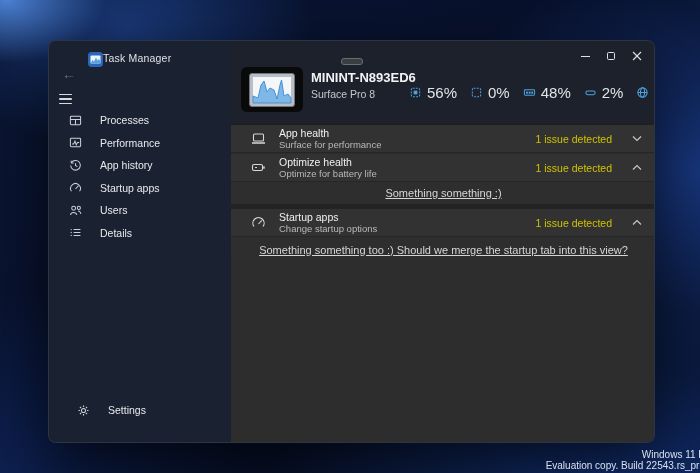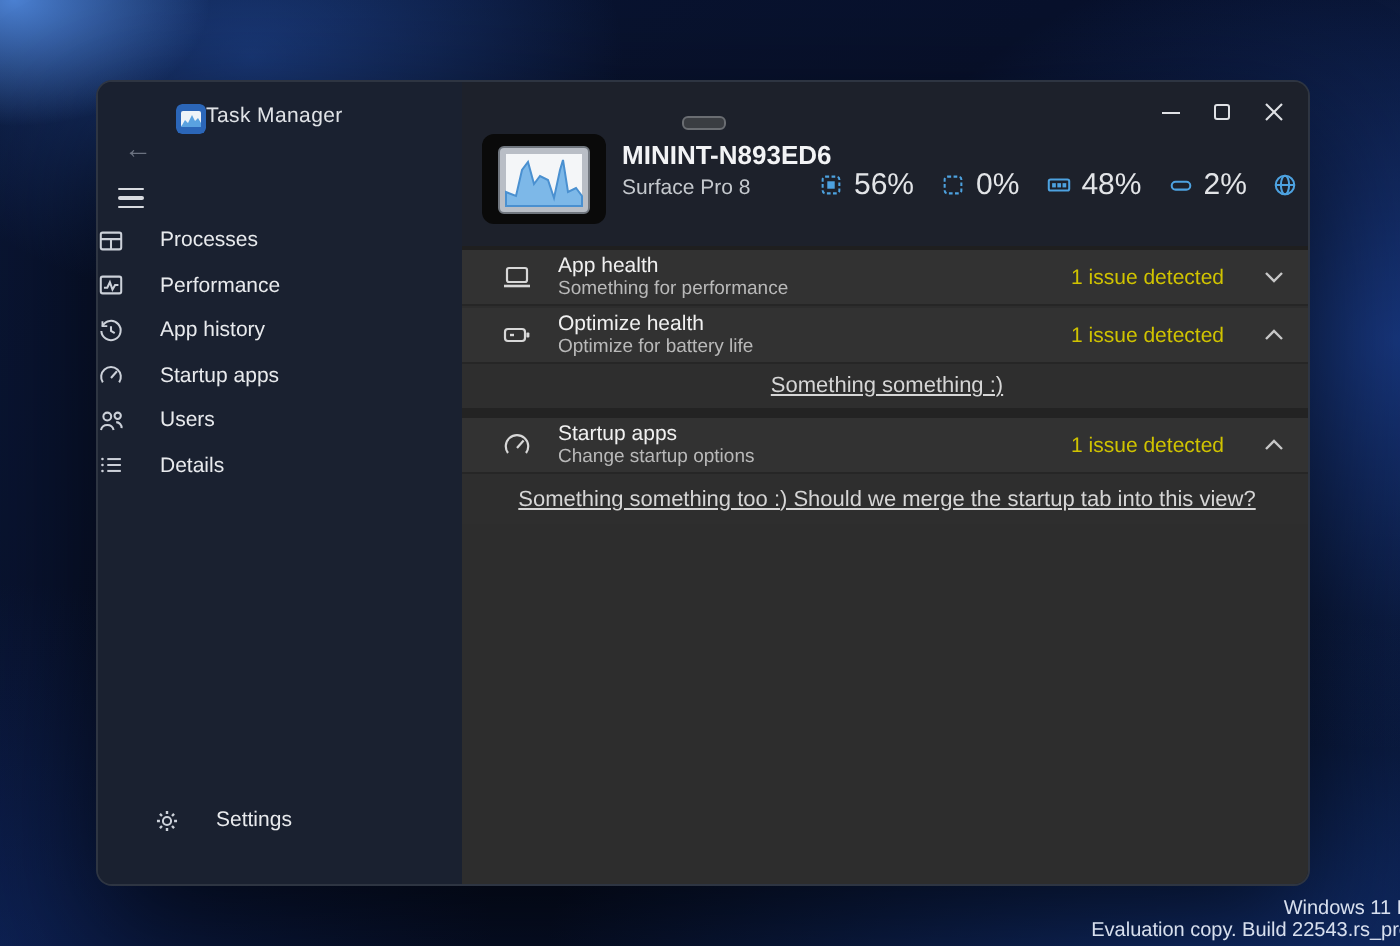--- a/index.html
+++ b/index.html
@@ -32,21 +32,21 @@
   }
   .app-title-row { position:absolute; left:39px; top:11px; display:flex; }
   .app-title { font-size:10.5px; color:#dfe2e6; letter-spacing:.2px; }
   .tm-appicon { width:15px; height:15px; border-radius:3px; display:block; }
   .back-btn { position:absolute; left:10px; top:24px; width:20px; height:18px;
     color:#6b7280; font-size:14px; line-height:18px; text-align:center; }
   .hamburger { position:absolute; left:10px; top:50px; width:20px; height:16px;
     display:flex; flex-direction:column; justify-content:center; gap:3px; }
   .hamburger i { display:block; width:13px; height:1.5px; background:#d8dbe0; border-radius:1px; }
   .nav { position:absolute; left:0; top:68px; width:100%; }
-  .nav-item { position:relative; height:22.5px; display:flex; align-items:center; padding-left:0; }
+  .nav-item { position:relative; height:22.5px; display:flex; align-items:center; padding-left:20px; }
   .nav-item svg { width:13px; height:13px; flex:0 0 13px; color:#ccd1d9; }
   .nav-item .lbl { margin-left:18px; font-size:10.5px; color:#e8eaed; }
   .settings-item { position:absolute; left:0; top:358px; width:100%; height:22.5px;
     display:flex; align-items:center; padding-left:28px; }
   .settings-item svg { width:13px; height:13px; color:#ccd1d9; }
   .settings-item .lbl { margin-left:18px; font-size:10.5px; color:#e8eaed; }
   
   .main { position:absolute; left:182px; top:0; width:425px; height:100%; background:#2d2d2d; }
   .header-region { position:absolute; left:0; top:0; width:100%; height:82px; background:#1d212b; }
   .drag-pill { position:absolute; left:110px; top:17px; width:22px; height:7px;
@@ -260,21 +260,21 @@
 
       <div class="sep" style="top:82px; height:2px;"></div>
 
       <div class="hrow" style="top:84px;">
         <svg class="row-icon" viewBox="0 0 15 15" fill="none" stroke="currentColor" stroke-width="1.1">
           <rect x="2.5" y="3" width="10" height="7" rx="1"></rect>
           <path d="M1 12 L14 12" stroke-width="1.3"></path>
         </svg>
         <div class="hrow-text">
           <div class="hrow-title">App health</div>
-          <div class="hrow-sub">Something for performance</div>
+          <div class="hrow-sub">Surface for performance</div>
         </div>
         <div class="spacer"></div>
         <span class="status">1 issue detected</span>
         <svg class="chev" viewBox="0 0 10 7" fill="none" stroke="currentColor" stroke-width="1.2">
           <polyline points="1,1.5 5,5.5 9,1.5"></polyline>
         </svg>
       </div>
 
       <div class="hrow" style="top:113px;">
         <svg class="row-icon" viewBox="0 0 15 15" fill="none" stroke="currentColor" stroke-width="1.1">

